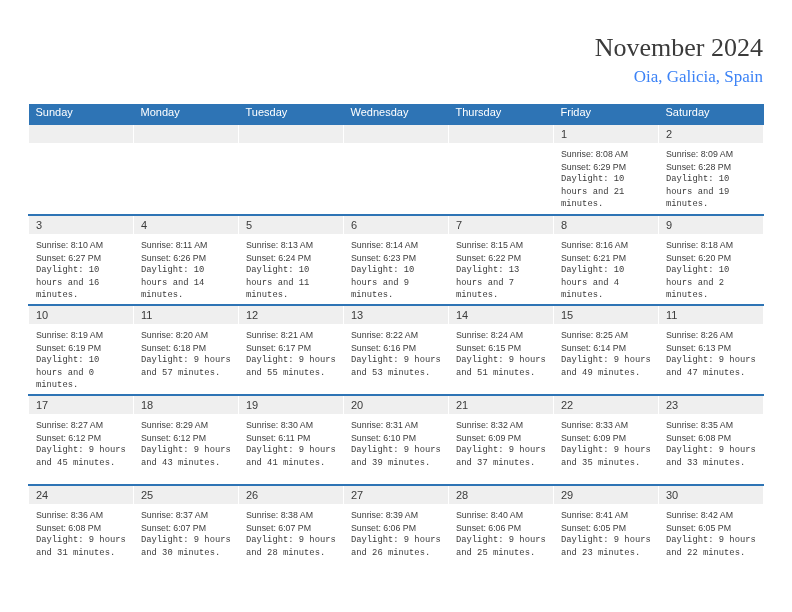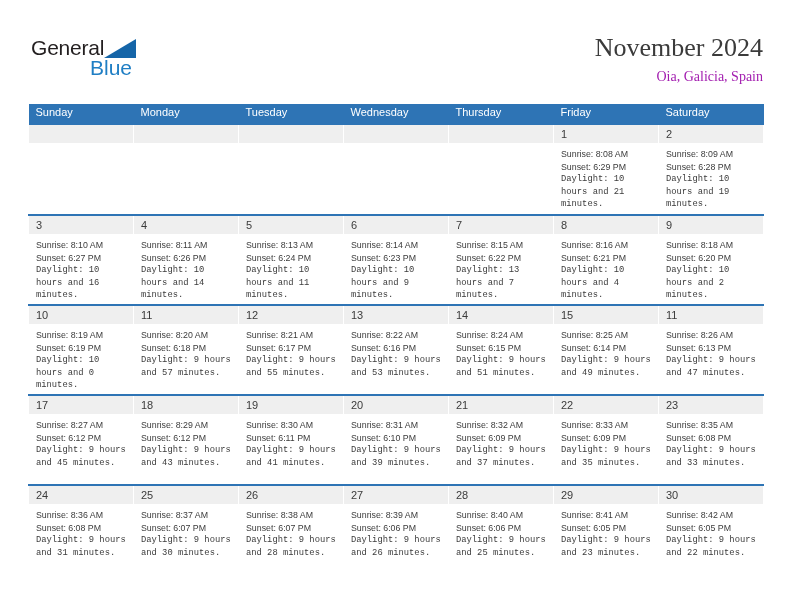--- a/index.html
+++ b/index.html
@@ -68,22 +68,22 @@
   .cal-title {
     font-size: 26px;
     color: #3b3b3b;
     line-height: 31px;
     font-weight: normal;
     margin: 0;
     white-space: nowrap;
   }
   .cal-sub {
     margin: 6px 0 0 0;
-    font-size: 14px;
-    color: #a21caf;
+    font-size: 17px;
+    color: #3b82f6;
     line-height: 16px;
     white-space: nowrap;
   }
 
   
   .cal {
     position: absolute;
     left: 28px;
     top: 104px;
     width: 736px;
@@ -140,25 +140,20 @@
   .info div { white-space: nowrap; }
   .info .dl { white-space: normal; font-family: Liberation Mono, monospace; }
 </style>
 </head>
 <body>
 
 <div class="page">
 
   <div class="top">
 
-    <div class="logo">
-      <span class="logo-general">General</span>
-      <span class="logo-tri"></span>
-      <span class="logo-blue">Blue</span>
-    </div>
 
     <div class="title-block">
       <h1 class="cal-title">November 2024</h1>
       <p class="cal-sub">Oia, Galicia, Spain</p>
     </div>
 
   </div>
 
   <table class="cal">
     <thead>

